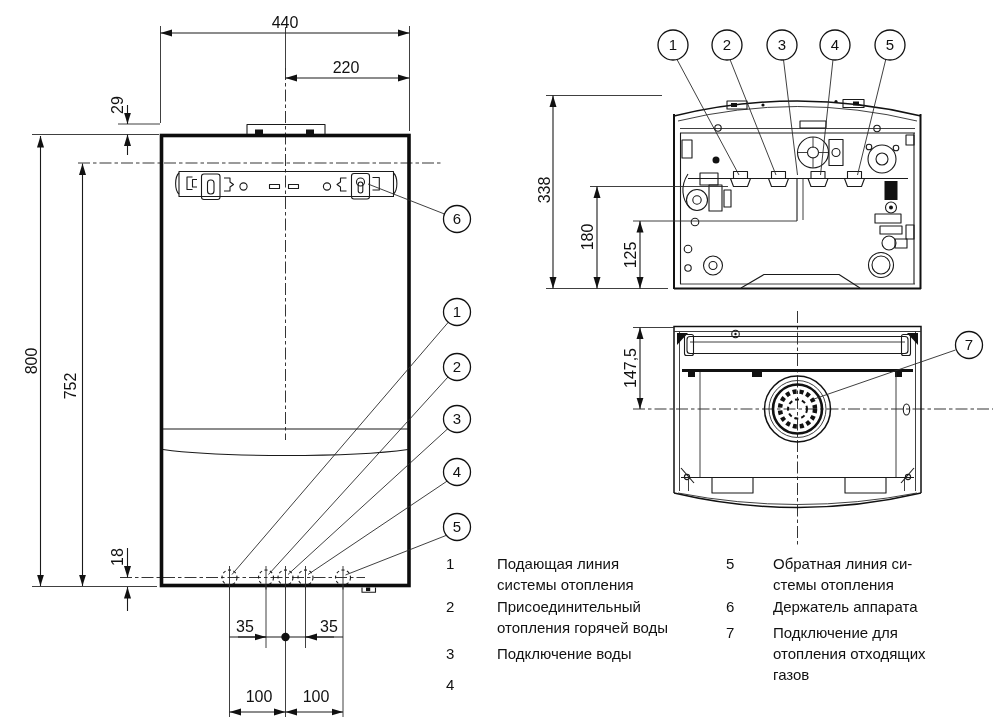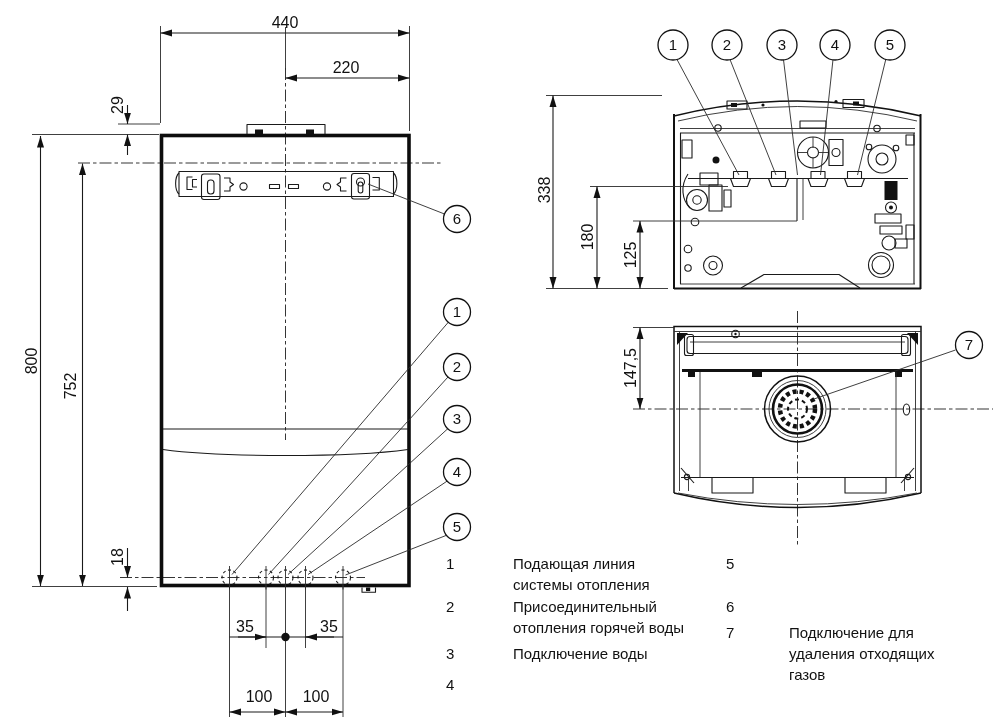--- a/index.html
+++ b/index.html
@@ -15,21 +15,21 @@
   .dsh{stroke-dasharray:3 2.6;}
   .gear{stroke-dasharray:4 3;}
   text{font-family:"Liberation Sans",sans-serif;fill:#111;}
   .dim{font-size:16px;text-anchor:middle;}
   .co{font-size:15px;text-anchor:middle;}
   .cb{fill:#fff;stroke:#111;stroke-width:1.3;}
   .fl{fill:#111;stroke:none;}
   
   .leg-item{position:absolute;display:flex;color:#111;font-size:15px;line-height:21px;}
   .leg-item .n{flex:0 0 auto;}
-  .leg-item .t{white-space:pre-line;margin-left:16px;}
+  .leg-item .t{white-space:pre-line;}
   .colA{left:446px;} .colA .n{width:51px;}
   .colB{left:726px;} .colB .n{width:47px;}
   .la0{top:553px;} .la1{top:596px;} .la2{top:643px;} .la3{top:674px;}
   .lb0{top:553px;} .lb1{top:596px;} .lb2{top:622px;}
 </style>
 </head>
 <body>
 
 <div id="stage">
 <svg width="1000" height="727" viewBox="0 0 1000 727">
@@ -356,24 +356,27 @@
     </div>
     <div class="leg-item colA la2">
       <span class="n">3</span>
       <div class="t">Подключение воды</div>
     </div>
     <div class="leg-item colA la3">
       <span class="n">4</span>
     </div>
     <div class="leg-item colB lb0">
       <span class="n">5</span>
+      <div class="t">Обратная линия си-
+стемы отопления</div>
     </div>
     <div class="leg-item colB lb1">
       <span class="n">6</span>
+      <div class="t">Держатель аппарата</div>
     </div>
     <div class="leg-item colB lb2">
       <span class="n">7</span>
       <div class="t">Подключение для
-удаления отходящих
+отопления отходящих
 газов</div>
     </div>
   </div>
 </div>
 
 </body></html>

